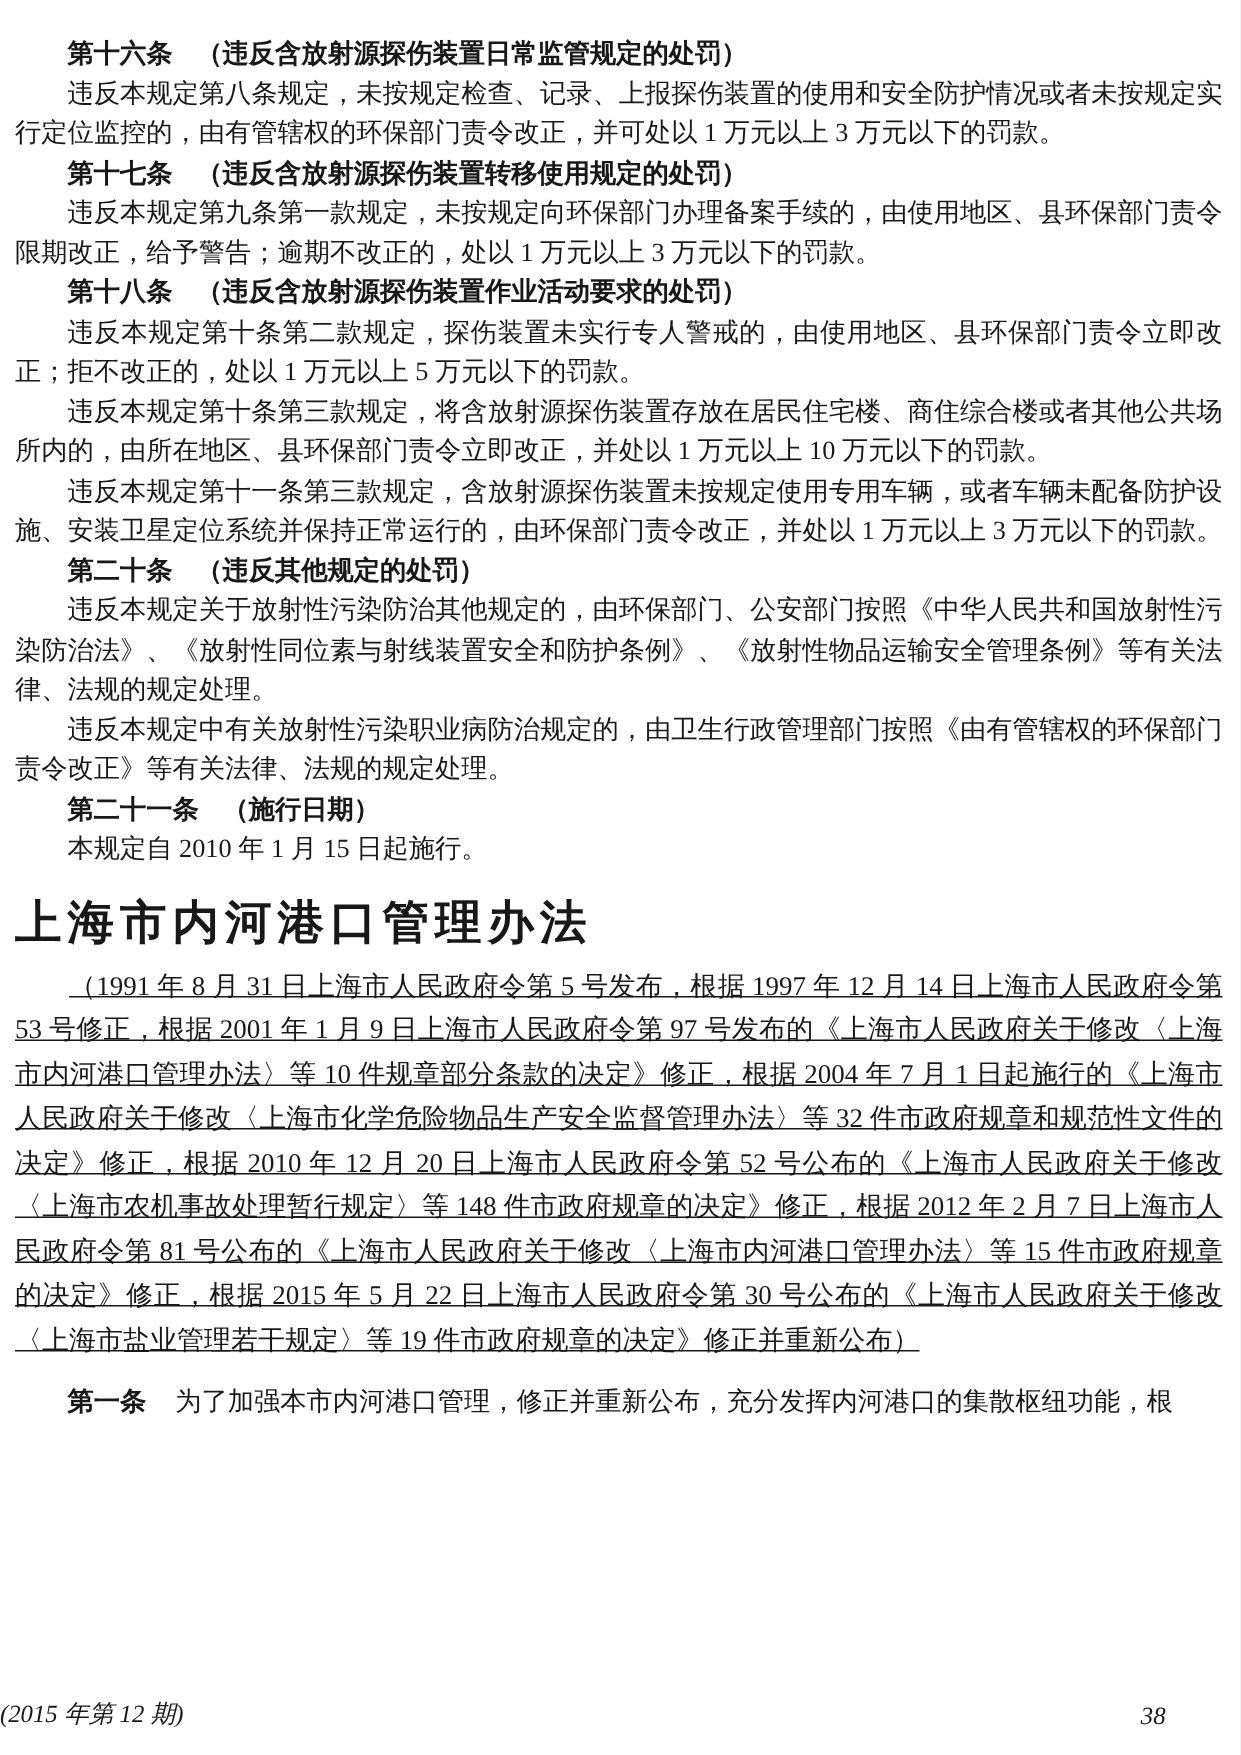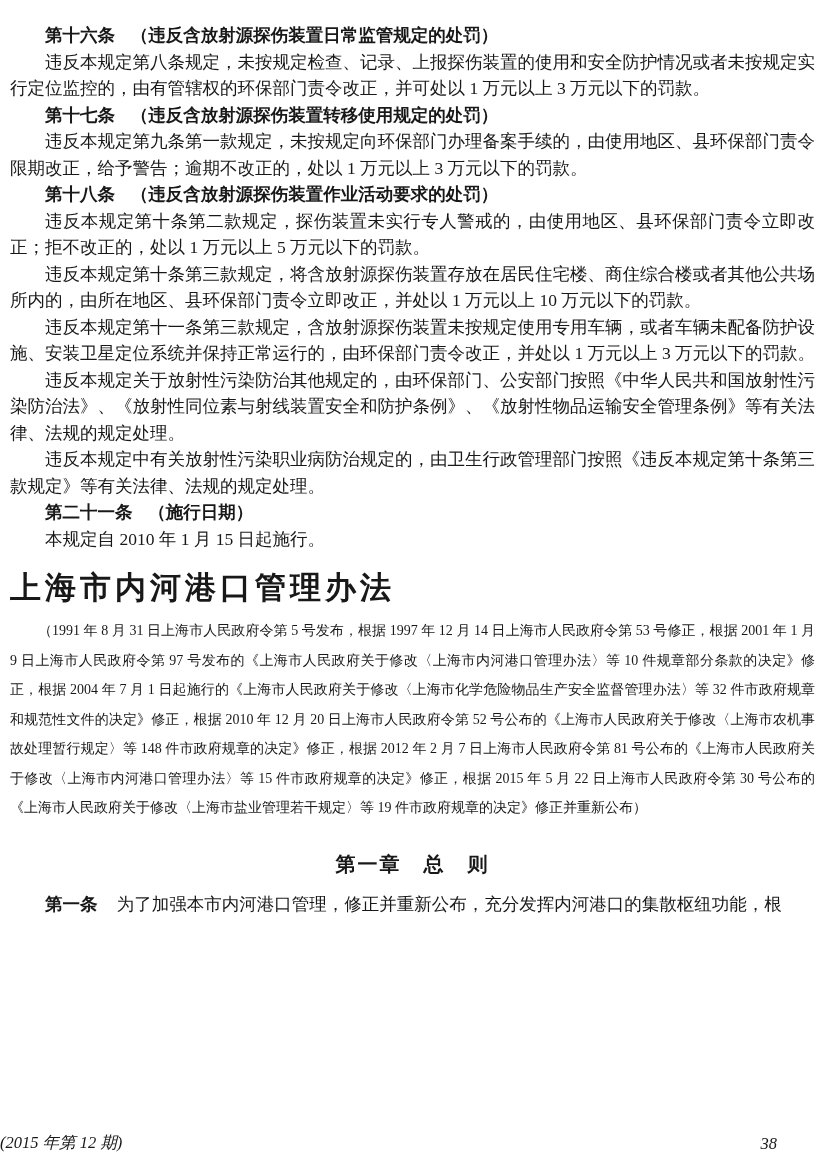--- a/index.html
+++ b/index.html
@@ -29,24 +29,25 @@
   .law-title {
     margin:17px 0 9px;
     text-align:left;
     font-size:31px;
     line-height:38px;
     font-weight:700;
     letter-spacing:4px;
   }
   .preamble {
     margin:0;
-    font-size:14px;
+    font-size:18px;
     line-height:29.5px;
     text-indent:2em;
     text-align:justify;
+    text-decoration:underline;
   }
   .chapter-heading {
     margin:28px 0 0;
     text-align:center;
     font-size:20px;
     font-weight:700;
     font-family:"Liberation Sans","DejaVu Sans",sans-serif;
     letter-spacing:2px;
   }
   .first-article { margin-top:13px; }
@@ -80,33 +81,33 @@
 
     <p class="article-heading"><span class="art-label">第十七条</span><span class="art-title">（违反含放射源探伤装置转移使用规定的处罚）</span></p>
     <p>违反本规定第九条第一款规定，未按规定向环保部门办理备案手续的，由使用地区、县环保部门责令限期改正，给予警告；逾期不改正的，处以 1 万元以上 3 万元以下的罚款。</p>
 
     <p class="article-heading"><span class="art-label">第十八条</span><span class="art-title">（违反含放射源探伤装置作业活动要求的处罚）</span></p>
     <p>违反本规定第十条第二款规定，探伤装置未实行专人警戒的，由使用地区、县环保部门责令立即改正；拒不改正的，处以 1 万元以上 5 万元以下的罚款。</p>
     <p>违反本规定第十条第三款规定，将含放射源探伤装置存放在居民住宅楼、商住综合楼或者其他公共场所内的，由所在地区、县环保部门责令立即改正，并处以 1 万元以上 10 万元以下的罚款。</p>
 
     <p>违反本规定第十一条第三款规定，含放射源探伤装置未按规定使用专用车辆，或者车辆未配备防护设施、安装卫星定位系统并保持正常运行的，由环保部门责令改正，并处以 1 万元以上 3 万元以下的罚款。</p>
 
+    <p class="article-heading"><span class="art-label">第二十条</span><span class="art-title">（违反其他规定的处罚）</span></p>
     <p>违反本规定关于放射性污染防治其他规定的，由环保部门、公安部门按照《中华人民共和国放射性污染防治法》、《放射性同位素与射线装置安全和防护条例》、《放射性物品运输安全管理条例》等有关法律、法规的规定处理。</p>
-    <p>违反本规定中有关放射性污染职业病防治规定的，由卫生行政管理部门按照《违反本规定第十条第三款规定》等有关法律、法规的规定处理。</p>
+    <p>违反本规定中有关放射性污染职业病防治规定的，由卫生行政管理部门按照《由有管辖权的环保部门责令改正》等有关法律、法规的规定处理。</p>
 
     <p class="article-heading"><span class="art-label">第二十一条</span><span class="art-title">（施行日期）</span></p>
     <p>本规定自 2010 年 1 月 15 日起施行。</p>
 
   </section>
 
   <h1 class="law-title">上海市内河港口管理办法</h1>
 
   <p class="preamble">（1991 年 8 月 31 日上海市人民政府令第 5 号发布，根据 1997 年 12 月 14 日上海市人民政府令第 53 号修正，根据 2001 年 1 月 9 日上海市人民政府令第 97 号发布的《上海市人民政府关于修改〈上海市内河港口管理办法〉等 10 件规章部分条款的决定》修正，根据 2004 年 7 月 1 日起施行的《上海市人民政府关于修改〈上海市化学危险物品生产安全监督管理办法〉等 32 件市政府规章和规范性文件的决定》修正，根据 2010 年 12 月 20 日上海市人民政府令第 52 号公布的《上海市人民政府关于修改〈上海市农机事故处理暂行规定〉等 148 件市政府规章的决定》修正，根据 2012 年 2 月 7 日上海市人民政府令第 81 号公布的《上海市人民政府关于修改〈上海市内河港口管理办法〉等 15 件市政府规章的决定》修正，根据 2015 年 5 月 22 日上海市人民政府令第 30 号公布的《上海市人民政府关于修改〈上海市盐业管理若干规定〉等 19 件市政府规章的决定》修正并重新公布）</p>
 
-  <h2 class="chapter-heading">第一章　总　则</h2>
 
   <p class="first-article"><span class="art-label">第一条</span><span>为了加强本市内河港口管理，修正并重新公布，充分发挥内河港口的集散枢纽功能，根</span></p>
 
   <div class="page-footer">
     <span>(2015 年第 12 期)</span>
     <span class="page-number">38</span>
   </div>
 
 </div>
 

